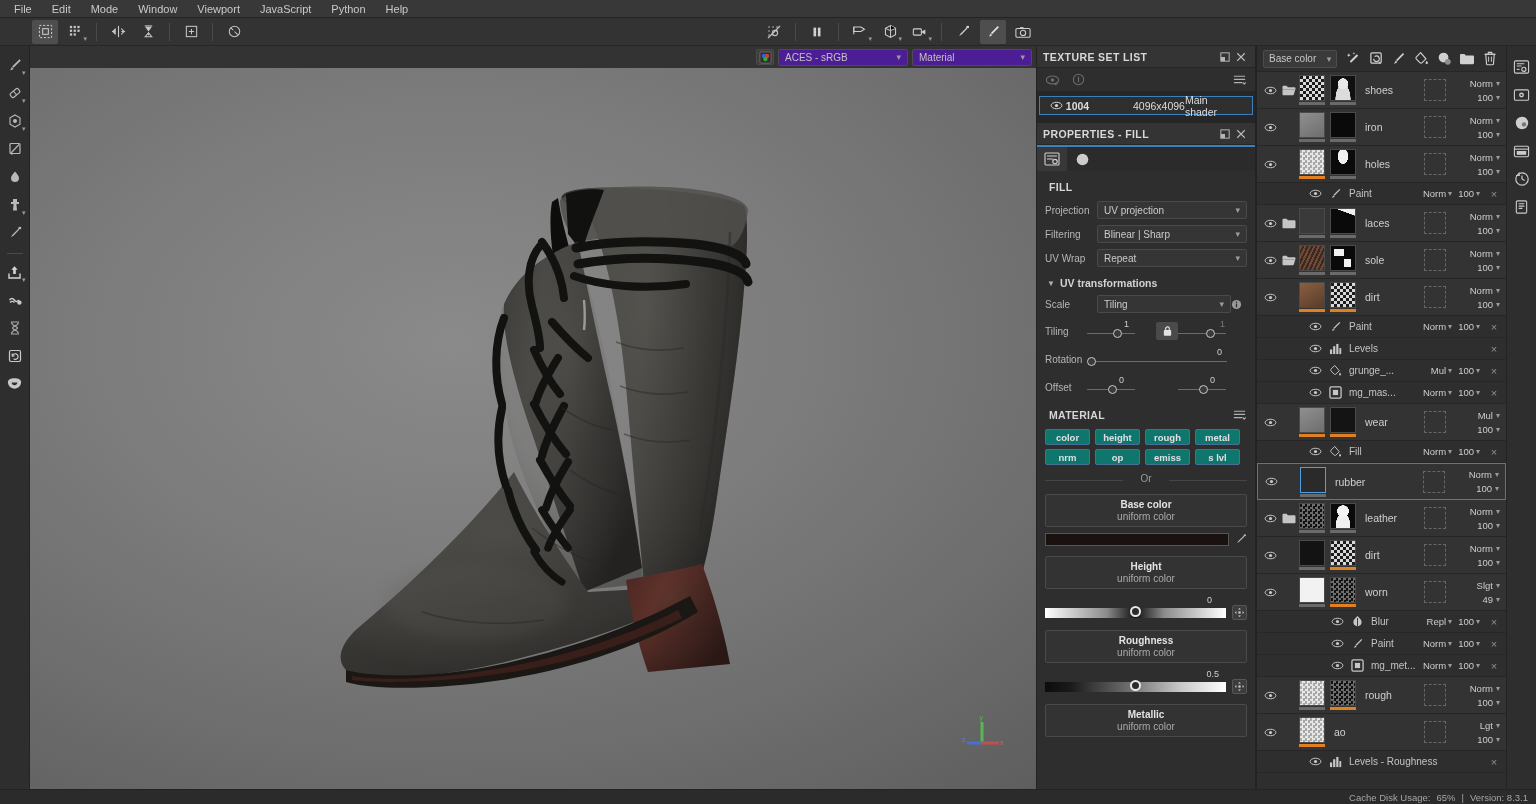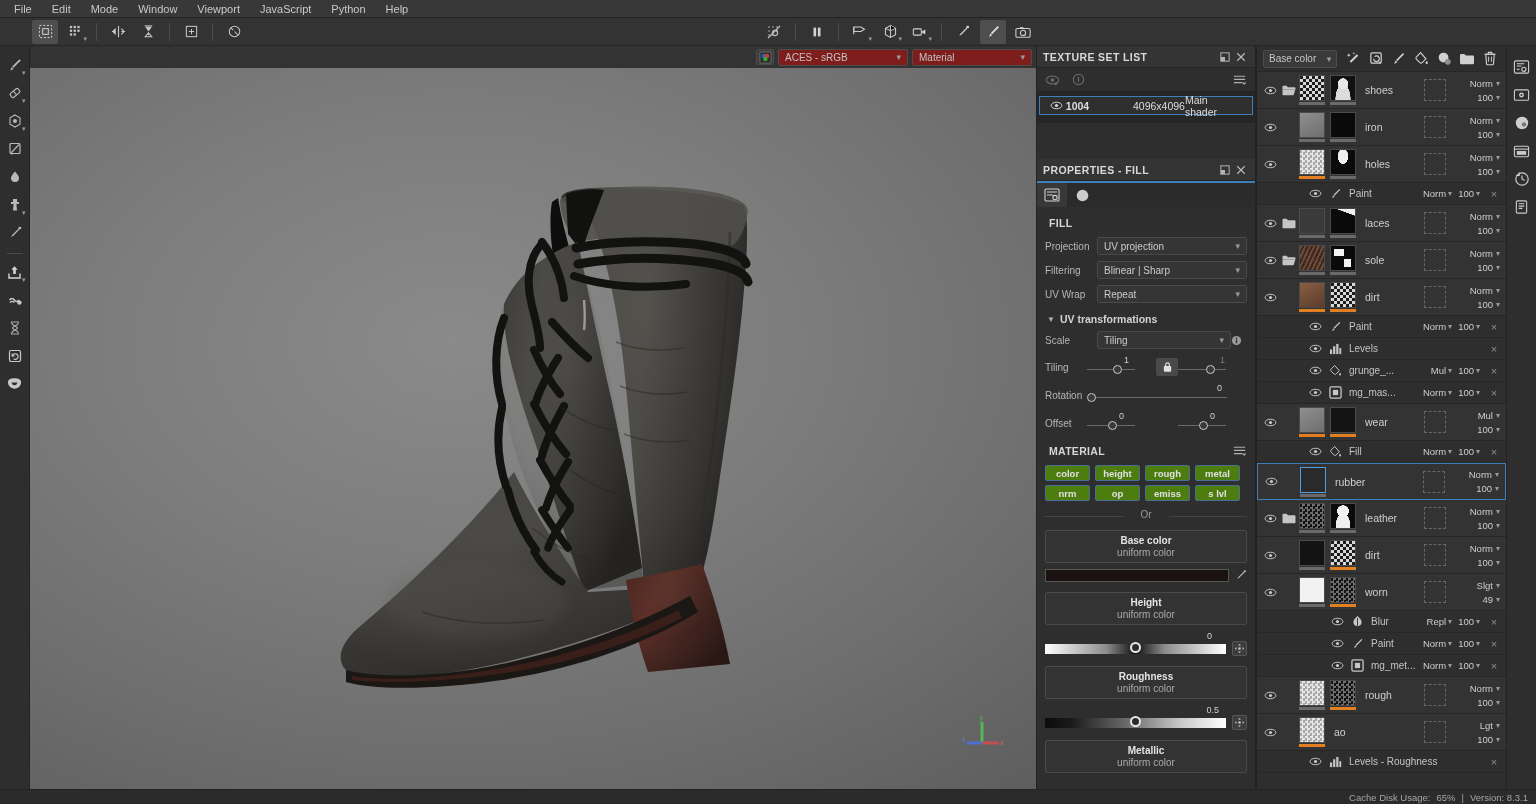--- a/index.html
+++ b/index.html
@@ -58,21 +58,21 @@
   .viewport-wrap { flex: 1; position: relative; display: flex; flex-direction: column; min-width: 0; }
   .vp-header {
     height: 22px; background: #333333; display: flex; align-items: center;
     justify-content: flex-end; padding-right: 4px; gap: 4px; flex: 0 0 22px;
   }
   .vp-iconbtn {
     width: 18px; height: 16px; background: #3e3e3e; border: 1px solid #4a4a4a;
     display: flex; align-items: center; justify-content: center; border-radius: 2px;
   }
   .vp-select {
-    height: 17px; background: #7f1d1d; border: 1px solid #4d4d4d; border-radius: 2px;
+    height: 17px; background: #4c1d95; border: 1px solid #4d4d4d; border-radius: 2px;
     font-size: 10px; color: #c2c2c2; display: flex; align-items: center;
     padding: 0 6px; position: relative; min-width: 120px;
   }
   .vp-select .dv { flex: 1; }
   .vp-select .ch { color: #9c9c9c; font-size: 9px; }
   .vp-select.w1 { width: 130px; }
   .vp-select.w2 { width: 118px; }
 
   .viewport {
     flex: 1; position: relative; overflow: hidden;
@@ -104,21 +104,21 @@
   .ts-row {
     height: 19px; display: flex; align-items: center; border: 1px solid #3d7fb8;
     background: #2f2f2f; font-size: 10.5px; padding: 0 10px; color: #dcdcdc;
   }
   .ts-row .eye { width: 16px; }
   .ts-row .nm { width: 68px; font-weight: bold; }
   .ts-row .res { flex: 1; }
   .ts-row .shd { color: #dcdcdc; }
 
   
-  .props { flex: 1; display: flex; flex-direction: column; min-height: 0; margin-top: 36px; }
+  .props { flex: 1; display: flex; flex-direction: column; min-height: 0; }
   .prop-tabs {
     height: 26px; background: #2b2b2b; display: flex; align-items: flex-end;
     border-top: 2px solid #3d7fb8;
   }
   .ptab {
     width: 30px; height: 24px; display: flex; align-items: center; justify-content: center;
     background: #2b2b2b;
   }
   .ptab.sel { background: #383838; }
   .prop-scroll { flex: 1; overflow: hidden; position: relative; padding: 0 8px; background: #2e2e2e; }
@@ -150,21 +150,21 @@
   }
   .slider-val { position: absolute; top: 0px; font-size: 9px; color: #cfcfcf; }
   .lockbtn {
     width: 22px; height: 18px; background: #4a4a4a; border-radius: 2px;
     display: flex; align-items: center; justify-content: center;
   }
 
   .chips { display: flex; flex-wrap: wrap; gap: 4px 5px; margin-bottom: 8px; }
   .chip {
     width: 45px; height: 16px; border: 1px solid #4a6f95; border-radius: 2px;
-    background: #4d7c0f; font-size: 9.5px; font-weight: bold; color: #e0e0e0;
+    background: #0f766e; font-size: 9.5px; font-weight: bold; color: #e0e0e0;
     display: flex; align-items: center; justify-content: center;
   }
   .bigbtn {
     border: 1px solid #4a4a4a; background: #333333; border-radius: 2px;
     padding: 4px 0; text-align: center; margin-bottom: 10px;
   }
   .bigbtn .t1 { font-size: 10px; font-weight: bold; color: #e3e3e3; }
   .bigbtn .t2 { font-size: 10px; color: #a9a9a9; margin-top: 1px; }
   .or { text-align: center; font-size: 10px; color: #9a9a9a; position: relative; margin: 8px 0 10px 0; }
   .or::before, .or::after {

